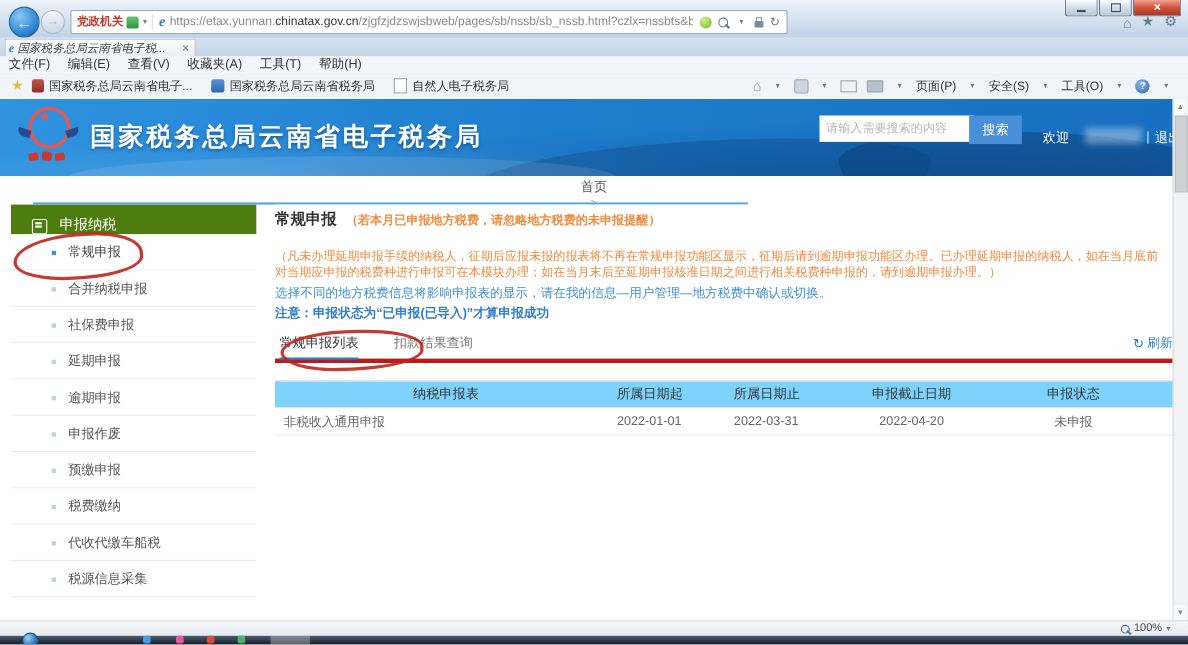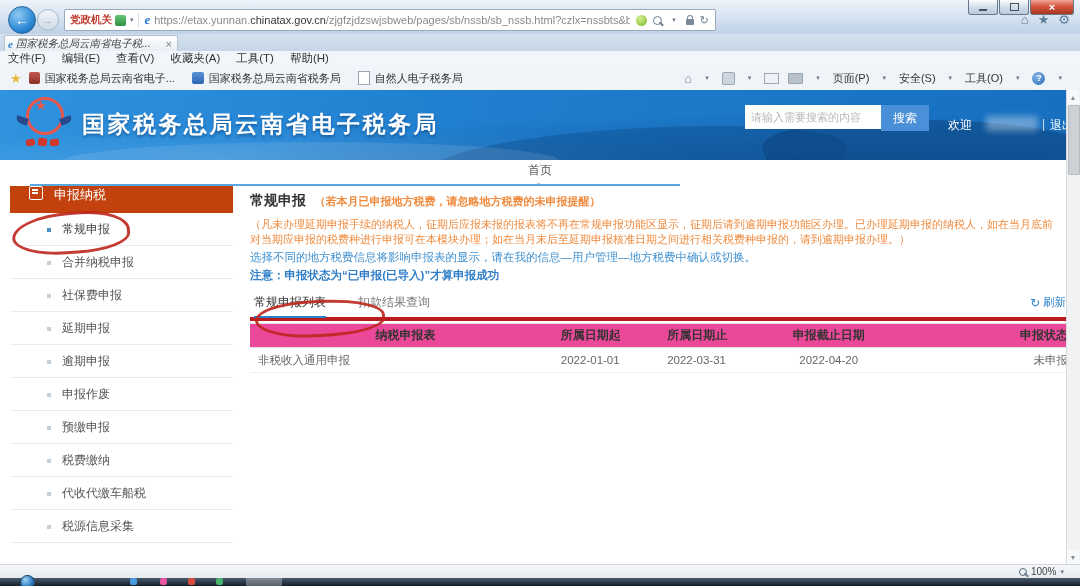--- a/index.html
+++ b/index.html
@@ -100,48 +100,48 @@
 
   
   #crumbs{position:absolute;left:0;top:160px;width:1080px;height:25px;background:#fff;display:flex;align-items:center;font-size:12px;color:#555;flex-direction:column;}
   .pin{width:10px;height:10px;background:#2a7fc9;border-radius:50% 50% 50% 0;transform:rotate(-45deg);position:relative;margin:0 8px 2px 34px;}
   .pin::after{content:"";position:absolute;left:3px;top:3px;width:4px;height:4px;background:#fff;border-radius:50%;}
   .crumb-sep{color:#999;padding:0 9px;font-size:11px;}
   #crumb-line{position:absolute;left:30px;top:184px;width:650px;height:2px;background:#5aa7dd;}
 
   
   #sidebar{position:absolute;left:10px;top:186px;width:223px;background:#fff;}
-  #sb-head{height:27px;background:#c2410c;color:#fff;font-size:13px;display:flex;align-items:flex-start;}
+  #sb-head{height:27px;background:#4d7c0f;color:#fff;font-size:13px;display:flex;align-items:flex-end;}
   .formic{width:12px;height:12px;border:1.5px solid #fff;border-radius:2px;position:relative;margin:0 11px 0 19px;}
   .formic::after{content:"";position:absolute;left:2px;top:2px;width:6px;height:1.5px;background:#fff;box-shadow:0 3px 0 #fff;}
   .sb-item{height:32px;line-height:32px;border-bottom:1px solid #ececec;font-size:12px;color:#555;padding-left:52px;position:relative;background:#fff;}
   .sb-item::before{content:"";position:absolute;left:37px;top:15px;width:4px;height:4px;background:#c5cfd8;}
   .sb-item.active{color:#444;}
   .sb-item.active::before{background:#4a90c4;}
 
   
   #main{position:absolute;left:250px;top:186px;width:818px;background:#fff;}
   #m-titlerow{margin-top:5px;}
   #m-title{font-size:14px;font-weight:bold;color:#333;}
   #m-title-note{font-size:11px;font-weight:bold;color:#ef8b3f;margin-left:4px;}
-  #m-para{margin-top:7px;width:806px;font-size:11px;line-height:15px;color:#ef8b3f;}
+  #m-para{margin-top:17px;width:806px;font-size:11px;line-height:15px;color:#ef8b3f;}
   #m-note2{margin-top:3px;font-size:11.5px;color:#4090cf;}
   #m-note3{margin-top:3px;font-size:11.5px;color:#2f7ec7;font-weight:bold;}
   #m-tabs{margin-top:9px;height:25px;border-bottom:4px solid #b91c1c;position:relative;display:flex;padding-left:4px;}
   .mtab{font-size:12px;height:24px;line-height:20px;margin-right:32px;}
   .mtab.active{color:#333;border-bottom:2px solid #2a7fc9;}
   .mtab.inactive{color:#777;}
   #refresh{position:absolute;right:2px;top:3px;font-size:11.5px;color:#2a7fc9;display:flex;align-items:center;gap:3px;}
   #refresh .ric{font-size:12px;}
-  .thead{display:flex;height:23px;background:#ec4899;border-top:1px solid #e4e4e6;border-bottom:1px solid #e4e4e6;align-items:center;font-size:12px;color:#333;font-weight:bold;margin-top:2px;}
+  .thead{display:flex;height:23px;background:#7dd3fc;border-top:1px solid #e4e4e6;border-bottom:1px solid #e4e4e6;align-items:center;font-size:12px;color:#333;font-weight:normal;margin-top:16px;}
   .trow{display:flex;height:24px;align-items:center;font-size:11.5px;color:#666;border-bottom:1px solid #efefef;background:#fff;}
   .c1{width:38%;text-align:center;}
   .c2,.c3{width:13%;text-align:left;}
   .c4{width:13.5%;text-align:center;}
-  .c5{width:22.5%;text-align:right;}
+  .c5{width:22.5%;text-align:center;}
   .trow .c1{text-align:left;padding-left:8px;width:calc(38% - 8px);}
 
   
   #vscroll{position:absolute;right:0;top:90px;width:13px;height:474px;background:#f1f2f4;border-left:1px solid #d8dadd;}
   .sb-btn{position:absolute;left:0;width:12px;height:14px;display:flex;align-items:center;justify-content:center;font-size:7px;color:#8a8d92;background:#f8f9fa;}
   .sb-btn.up{top:0;}
   .sb-btn.down{bottom:0;}
   #vthumb{position:absolute;left:1px;top:15px;width:10px;height:68px;background:#cdd0d4;border:1px solid #b8bcc1;border-radius:1px;}
 
   

